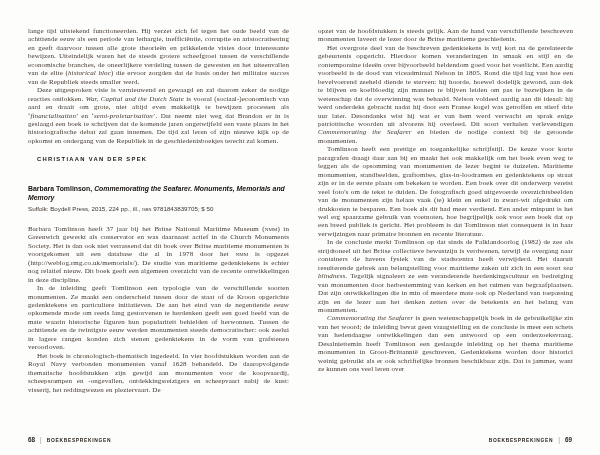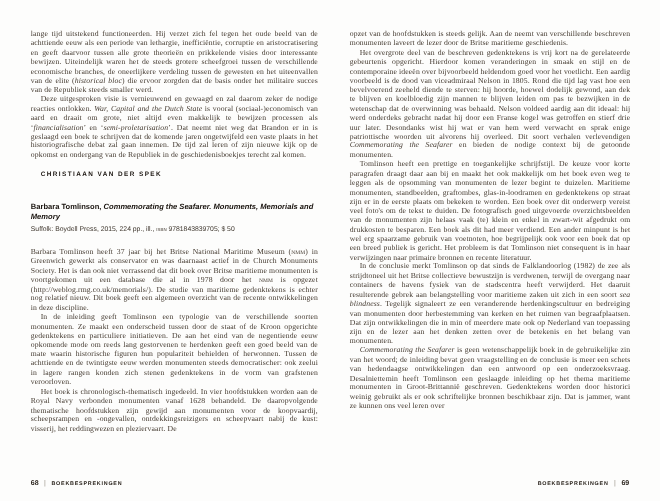--- a/index.html
+++ b/index.html
@@ -66,21 +66,21 @@
     <p class="body"><span>Barbara Tomlinson heeft 37 jaar bij het Britse National Maritime Museum (</span><span class="sc">NMM</span><span>) in Greenwich gewerkt als conservator en was daarnaast actief in de Church Monuments Society. Het is dan ook niet verrassend dat dit boek over Britse maritieme monumenten is voortgekomen uit een database die al in 1978 door het </span><span class="sc">NMM</span><span> is opgezet (http://weblog.rmg.co.uk/memorials/). De studie van maritieme gedenktekens is echter nog relatief nieuw. Dit boek geeft een algemeen overzicht van de recente ontwikkelingen in deze discipline.</span></p>
     <p class="body indent"><span>In de inleiding geeft Tomlinson een typologie van de verschillende soorten monumenten. Ze maakt een onderscheid tussen door de staat of de Kroon opgerichte gedenktekens en particuliere initiatieven. De aan het eind van de negentiende eeuw opkomende mode om reeds lang gestorvenen te herdenken geeft een goed beeld van de mate waarin historische figuren hun populariteit behielden of herwonnen. Tussen de achttiende en de twintigste eeuw werden monumenten steeds democratischer: ook zeelui in lagere rangen konden zich stenen gedenktekens in de vorm van grafstenen veroorloven.</span></p>
     <p class="body indent"><span>Het boek is chronologisch-thematisch ingedeeld. In vier hoofdstukken worden aan de Royal Navy verbonden monumenten vanaf 1628 behandeld. De daaropvolgende thematische hoofdstukken zijn gewijd aan monumenten voor de koopvaardij, scheepsrampen en -ongevallen, ontdekkingsreizigers en scheepvaart nabij de kust: visserij, het reddingwezen en pleziervaart. De</span></p>
   </div>
 
   <div class="footer footer-left">
     <span class="pagenum">68</span><span class="fsep">|</span><span class="flabel">BOEKBESPREKINGEN</span>
   </div>
 
   <div class="col col-right">
-    <p class="body"><span>opzet van de hoofdstukken is steeds gelijk. Aan de neemt van verschillende beschreven monumenten laveert de lezer door de Britse maritieme geschiedenis.</span></p>
+    <p class="body"><span>opzet van de hoofdstukken is steeds gelijk. Aan de hand van verschillende beschreven monumenten laveert de lezer door de Britse maritieme geschiedenis.</span></p>
     <p class="body indent"><span>Het overgrote deel van de beschreven gedenktekens is vrij kort na de gerelateerde gebeurtenis opgericht. Hierdoor komen veranderingen in smaak en stijl en de contemporaine ideeën over bijvoorbeeld heldendom goed voor het voetlicht. Een aardig voorbeeld is de dood van viceadmiraal Nelson in 1805. Rond die tijd lag vast hoe een bevelvoerend zeeheld diende te sterven: hij hoorde, hoewel dodelijk gewond, aan dek te blijven en koelbloedig zijn mannen te blijven leiden om pas te bezwijken in de wetenschap dat de overwinning was behaald. Nelson voldeed aardig aan dit ideaal: hij werd onderdeks gebracht nadat hij door een Franse kogel was getroffen en stierf drie uur later. Desondanks wist hij wat er van hem werd verwacht en sprak enige patriottische woorden uit alvorens hij overleed. Dit soort verhalen verlevendigen </span><span class="i">Commemorating the Seafarer</span><span> en bieden de nodige context bij de getoonde monumenten.</span></p>
     <p class="body indent"><span>Tomlinson heeft een prettige en toegankelijke schrijfstijl. De keuze voor korte paragrafen draagt daar aan bij en maakt het ook makkelijk om het boek even weg te leggen als de opsomming van monumenten de lezer begint te duizelen. Maritieme monumenten, standbeelden, graftombes, glas-in-loodramen en gedenktekens op straat zijn er in de eerste plaats om bekeken te worden. Een boek over dit onderwerp vereist veel foto's om de tekst te duiden. De fotografisch goed uitgevoerde overzichtsbeelden van de monumenten zijn helaas vaak (te) klein en enkel in zwart-wit afgedrukt om drukkosten te besparen. Een boek als dit had meer verdiend. Een ander minpunt is het wel erg spaarzame gebruik van voetnoten, hoe begrijpelijk ook voor een boek dat op een breed publiek is gericht. Het probleem is dat Tomlinson niet consequent is in haar verwijzingen naar primaire bronnen en recente literatuur.</span></p>
     <p class="body indent"><span>In de conclusie merkt Tomlinson op dat sinds de Falklandoorlog (1982) de zee als strijdtoneel uit het Britse collectieve bewustzijn is verdwenen, terwijl de overgang naar containers de havens fysiek van de stadscentra heeft verwijderd. Het daaruit resulterende gebrek aan belangstelling voor maritieme zaken uit zich in een soort </span><span class="i">sea blindness</span><span>. Tegelijk signaleert ze een veranderende herdenkingscultuur en bedreiging van monumenten door herbestemming van kerken en het ruimen van begraafplaatsen. Dat zijn ontwikkelingen die in min of meerdere mate ook op Nederland van toepassing zijn en de lezer aan het denken zetten over de betekenis en het belang van monumenten.</span></p>
     <p class="body indent"><span class="i">Commemorating the Seafarer</span><span> is geen wetenschappelijk boek in de gebruikelijke zin van het woord; de inleiding bevat geen vraagstelling en de conclusie is meer een schets van hedendaagse ontwikkelingen dan een antwoord op een onderzoeksvraag. Desalniettemin heeft Tomlinson een geslaagde inleiding op het thema maritieme monumenten in Groot-Brittannië geschreven. Gedenktekens worden door historici weinig gebruikt als er ook schriftelijke bronnen beschikbaar zijn. Dat is jammer, want ze kunnen ons veel leren over</span></p>
   </div>
 
   <div class="footer footer-right">
     <span class="flabel">BOEKBESPREKINGEN</span><span class="fsep">|</span><span class="pagenum">69</span>
   </div>
 

